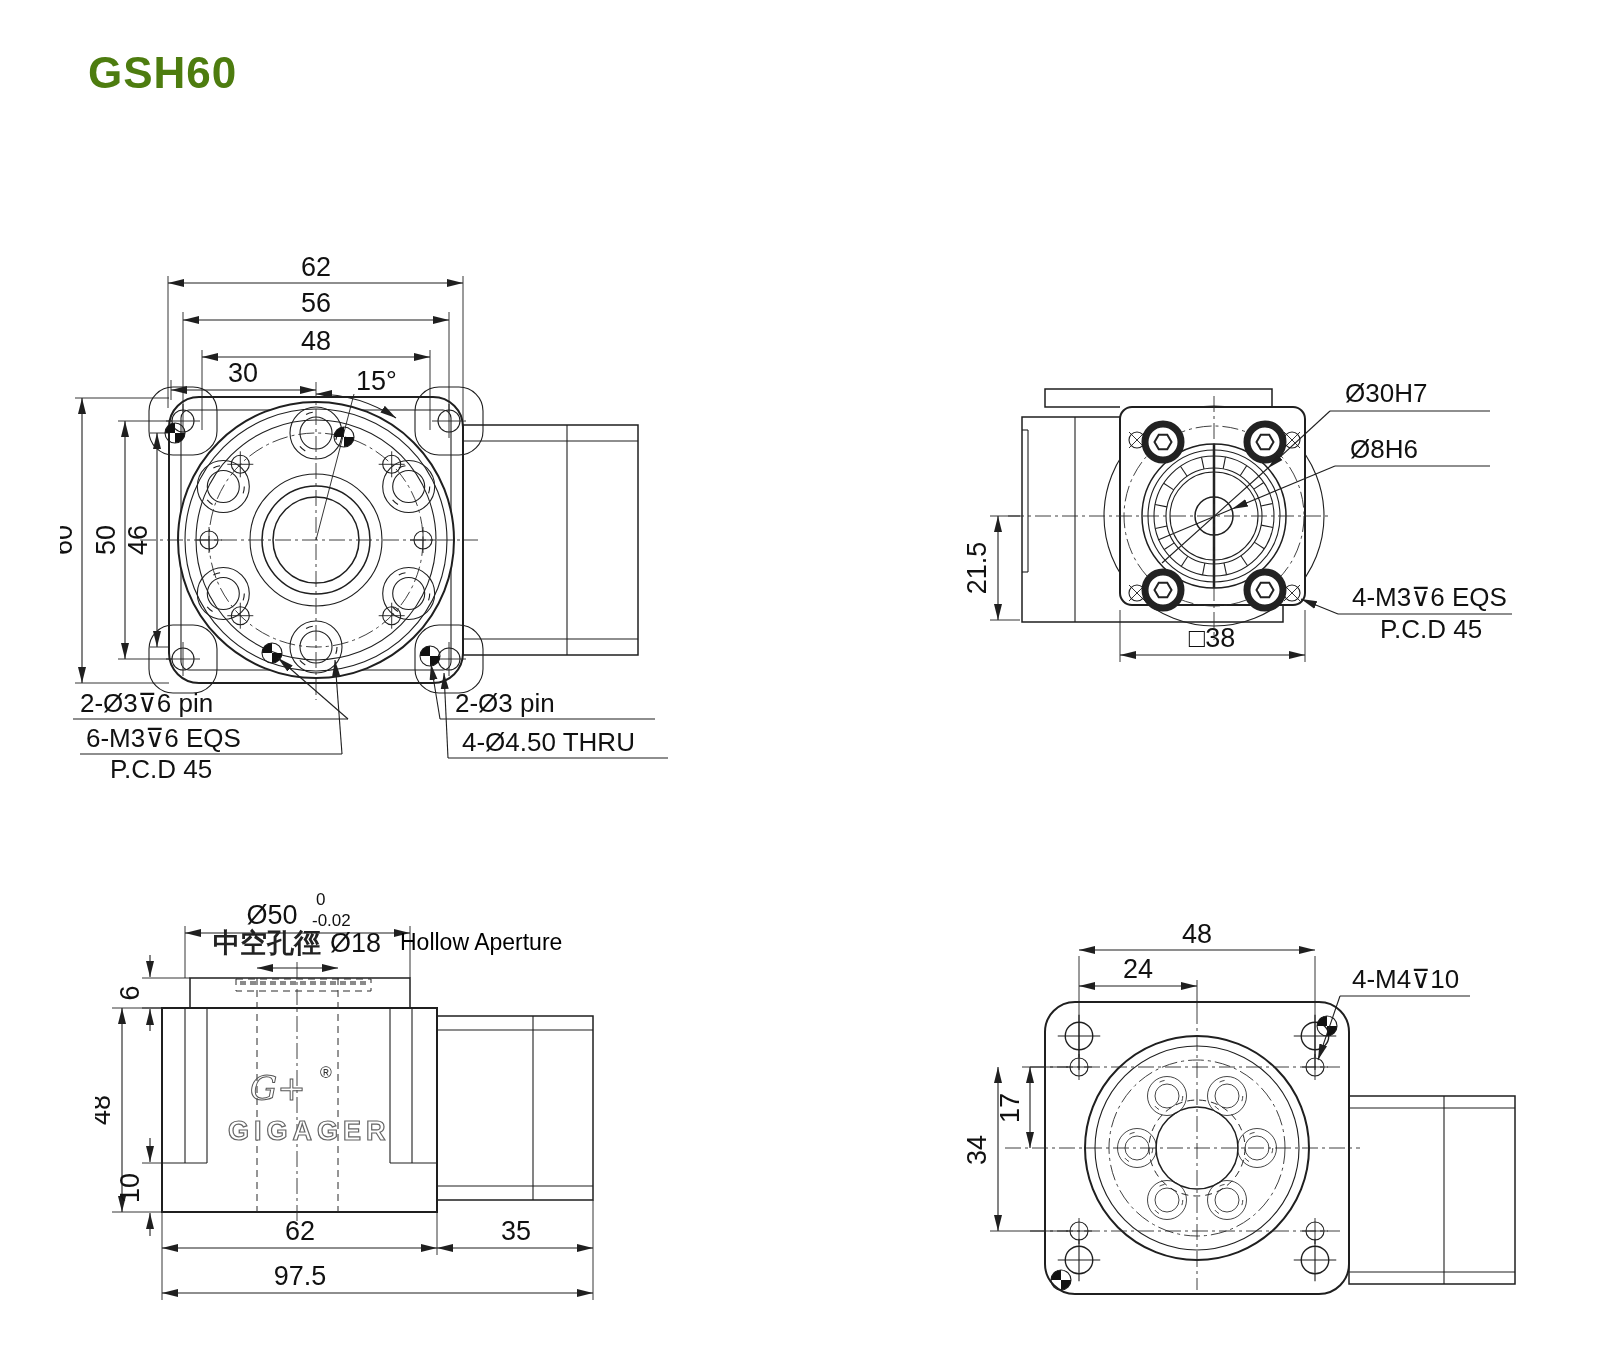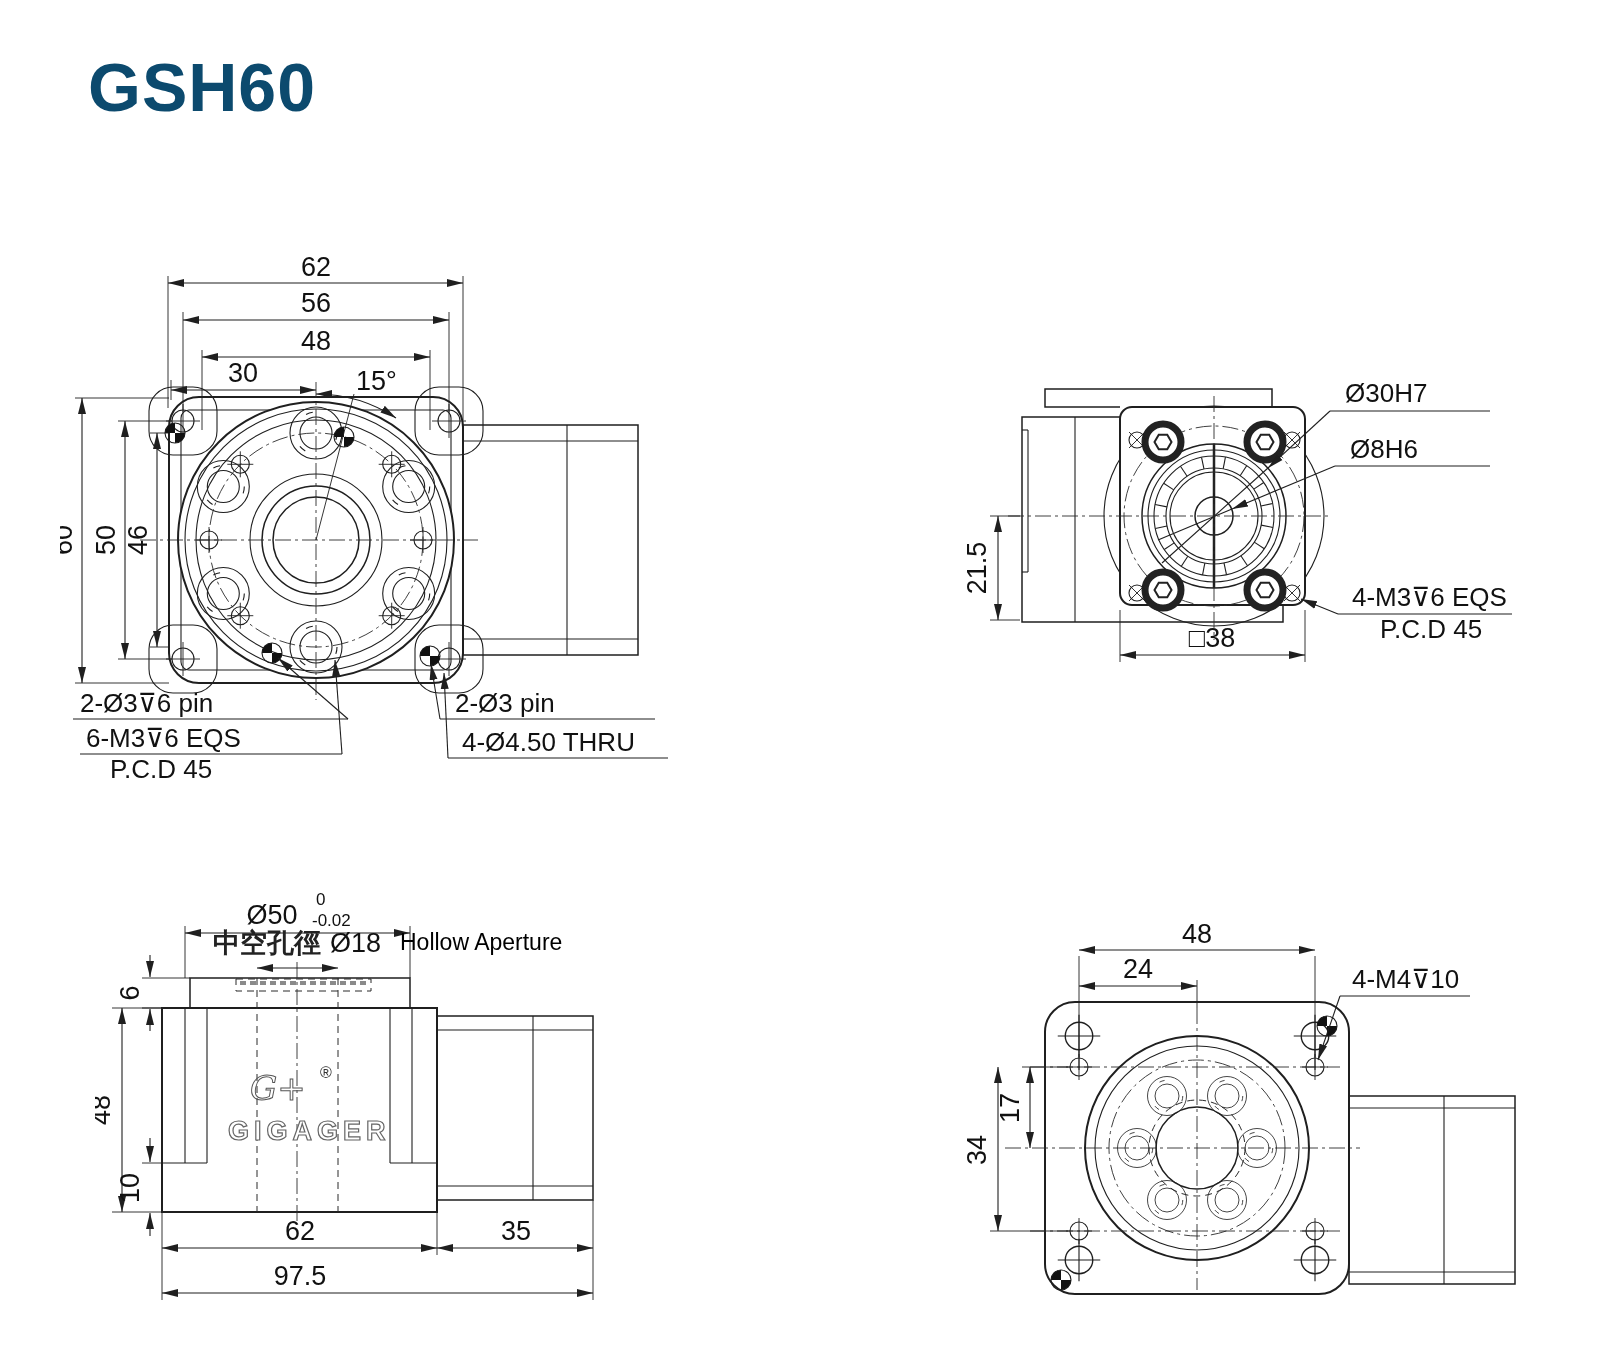--- a/index.html
+++ b/index.html
@@ -1,19 +1,19 @@
 <!DOCTYPE html>
 <html><head>
 <meta charset="utf-8">
 <style>
   html,body{margin:0;padding:0;background:#ffffff;}
   body{width:1600px;height:1345px;position:relative;overflow:hidden;
        font-family:"Liberation Sans",sans-serif;}
   .abs{position:absolute;}
-  #title{left:88px;top:48px;font-size:68px;font-weight:bold;color:#0c4a6e;
+  #title{left:88px;top:48px;font-size:44px;font-weight:bold;color:#4d7c0f;
          letter-spacing:1px;font-family:"Liberation Sans",sans-serif;}
   svg text{font-family:"Liberation Sans",sans-serif;fill:#111;}
   .dt{font-size:27px;}
   .dts{font-size:17px;}
   .lbl{font-size:26px;}
   .en{font-size:23px;fill:#000;}
   .cjk{font-size:27px;font-weight:bold;fill:#222;}
   .logoG{font-size:34px;font-style:italic;font-family:"DejaVu Serif",serif;
          fill:none;stroke:#555;stroke-width:1;}
   .logoR{font-size:16px;fill:#333;}

